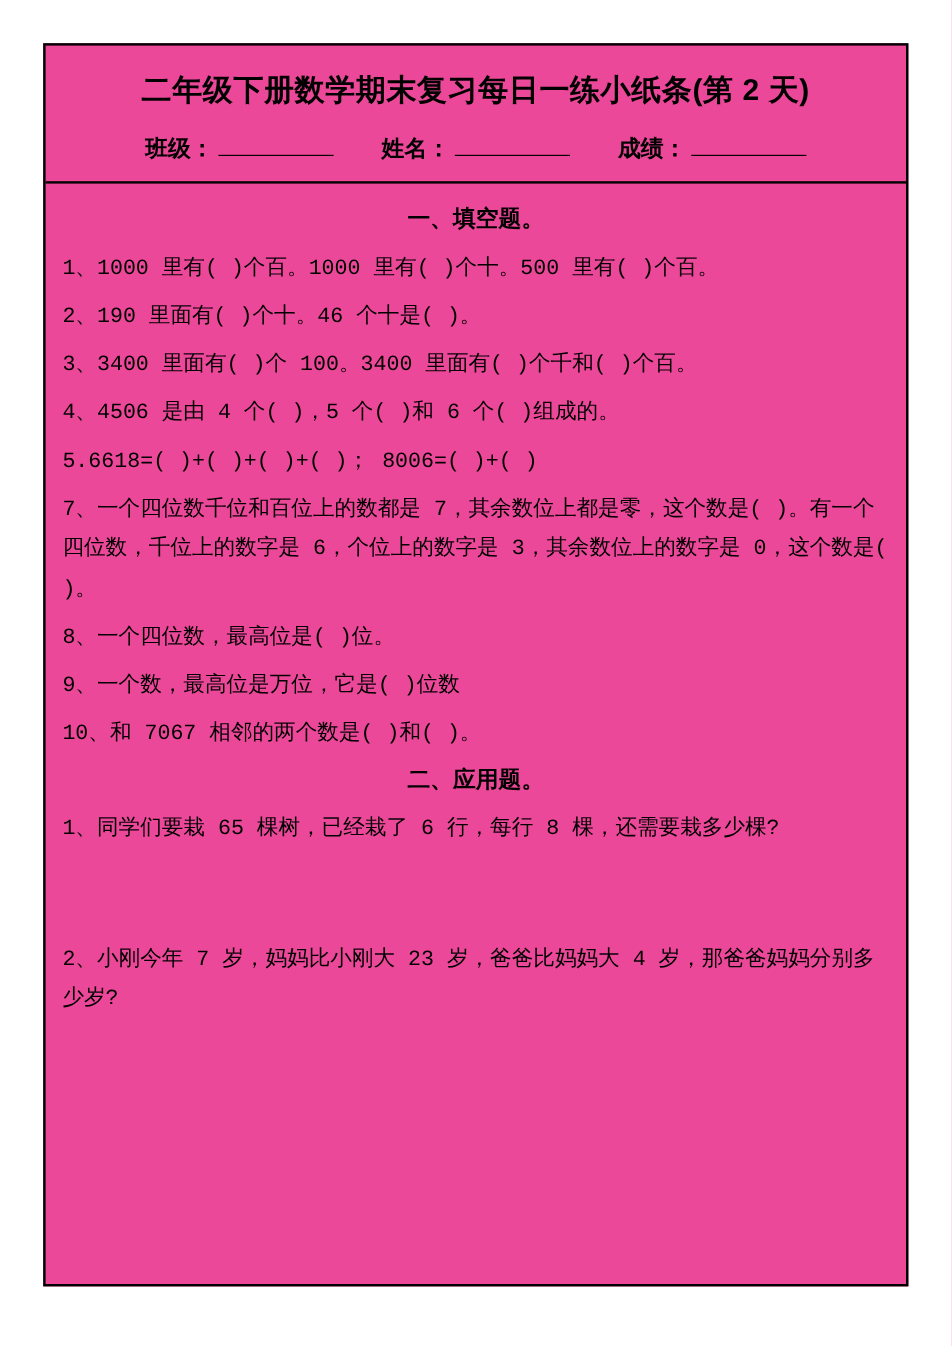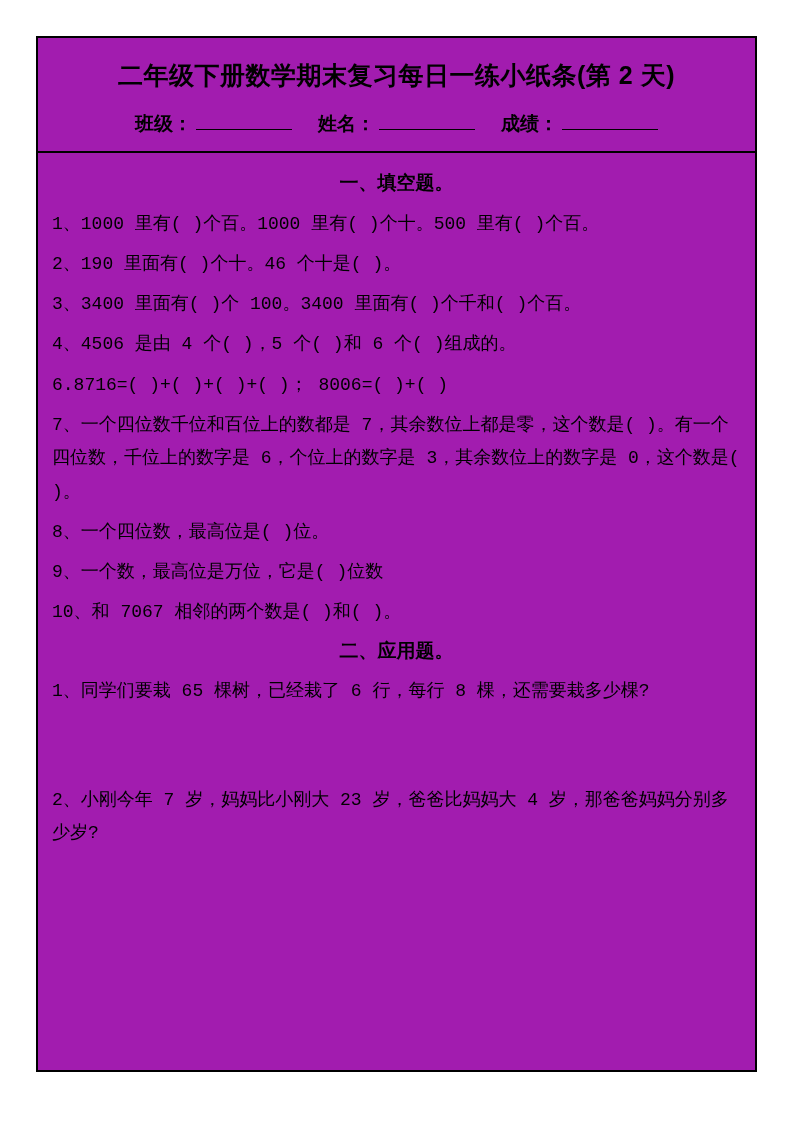--- a/index.html
+++ b/index.html
@@ -21,35 +21,35 @@
     box-sizing: border-box;
   }
   .sheet {
     position: absolute;
     left: 36px;
     top: 36px;
     width: 721px;
     height: 1036px;
     border: 2px solid #000;
     box-sizing: border-box;
-    background: #a21caf;
+    background: #ec4899;
   }
   .title {
     text-align: center;
     font-size: 25px;
     font-weight: bold;
     letter-spacing: 0.5px;
     margin: 22px 0 0 0;
     line-height: 1.2;
   }
   .meta-row {
     display: flex;
     justify-content: center;
     align-items: baseline;
-    gap: 26px;
+    gap: 40px;
     font-size: 19px;
     font-weight: bold;
     margin-top: 20px;
     padding-bottom: 8px;
   }
   .meta-item {
     display: inline-flex;
     align-items: baseline;
     white-space: nowrap;
   }
@@ -121,21 +121,21 @@
     <hr class="divider">
 
     <div class="content">
 
       <div class="section-head">一、填空题。</div>
 
       <p class="q">1、1000 里有(        )个百。1000 里有(            )个十。500 里有(      )个百。</p>
       <p class="q">2、190 里面有(        )个十。46 个十是(            )。</p>
       <p class="q">3、3400 里面有(        )个 100。3400  里面有(      )个千和(      )个百。</p>
       <p class="q">4、4506 是由 4 个(        )，5 个(        )和 6 个(        )组成的。</p>
-      <p class="q">6.8716=(            )+(          )+(          )+(        )；  8006=(            )+(        )</p>
+      <p class="q">5.6618=(            )+(          )+(          )+(        )；  8006=(            )+(        )</p>
       <p class="q">7、一个四位数千位和百位上的数都是 7，其余数位上都是零，这个数是(            )。有一个四位数，千位上的数字是 6，个位上的数字是 3，其余数位上的数字是 0，这个数是(            )。</p>
       <p class="q">8、一个四位数，最高位是(        )位。</p>
       <p class="q">9、一个数，最高位是万位，它是(      )位数</p>
       <p class="q">10、和 7067 相邻的两个数是(            )和(            )。</p>
 
       <div class="section-head">二、应用题。</div>
 
       <p class="q tight">1、同学们要栽 65 棵树，已经栽了 6 行，每行 8 棵，还需要栽多少棵?</p>
       <div class="answer-space"></div>
 

